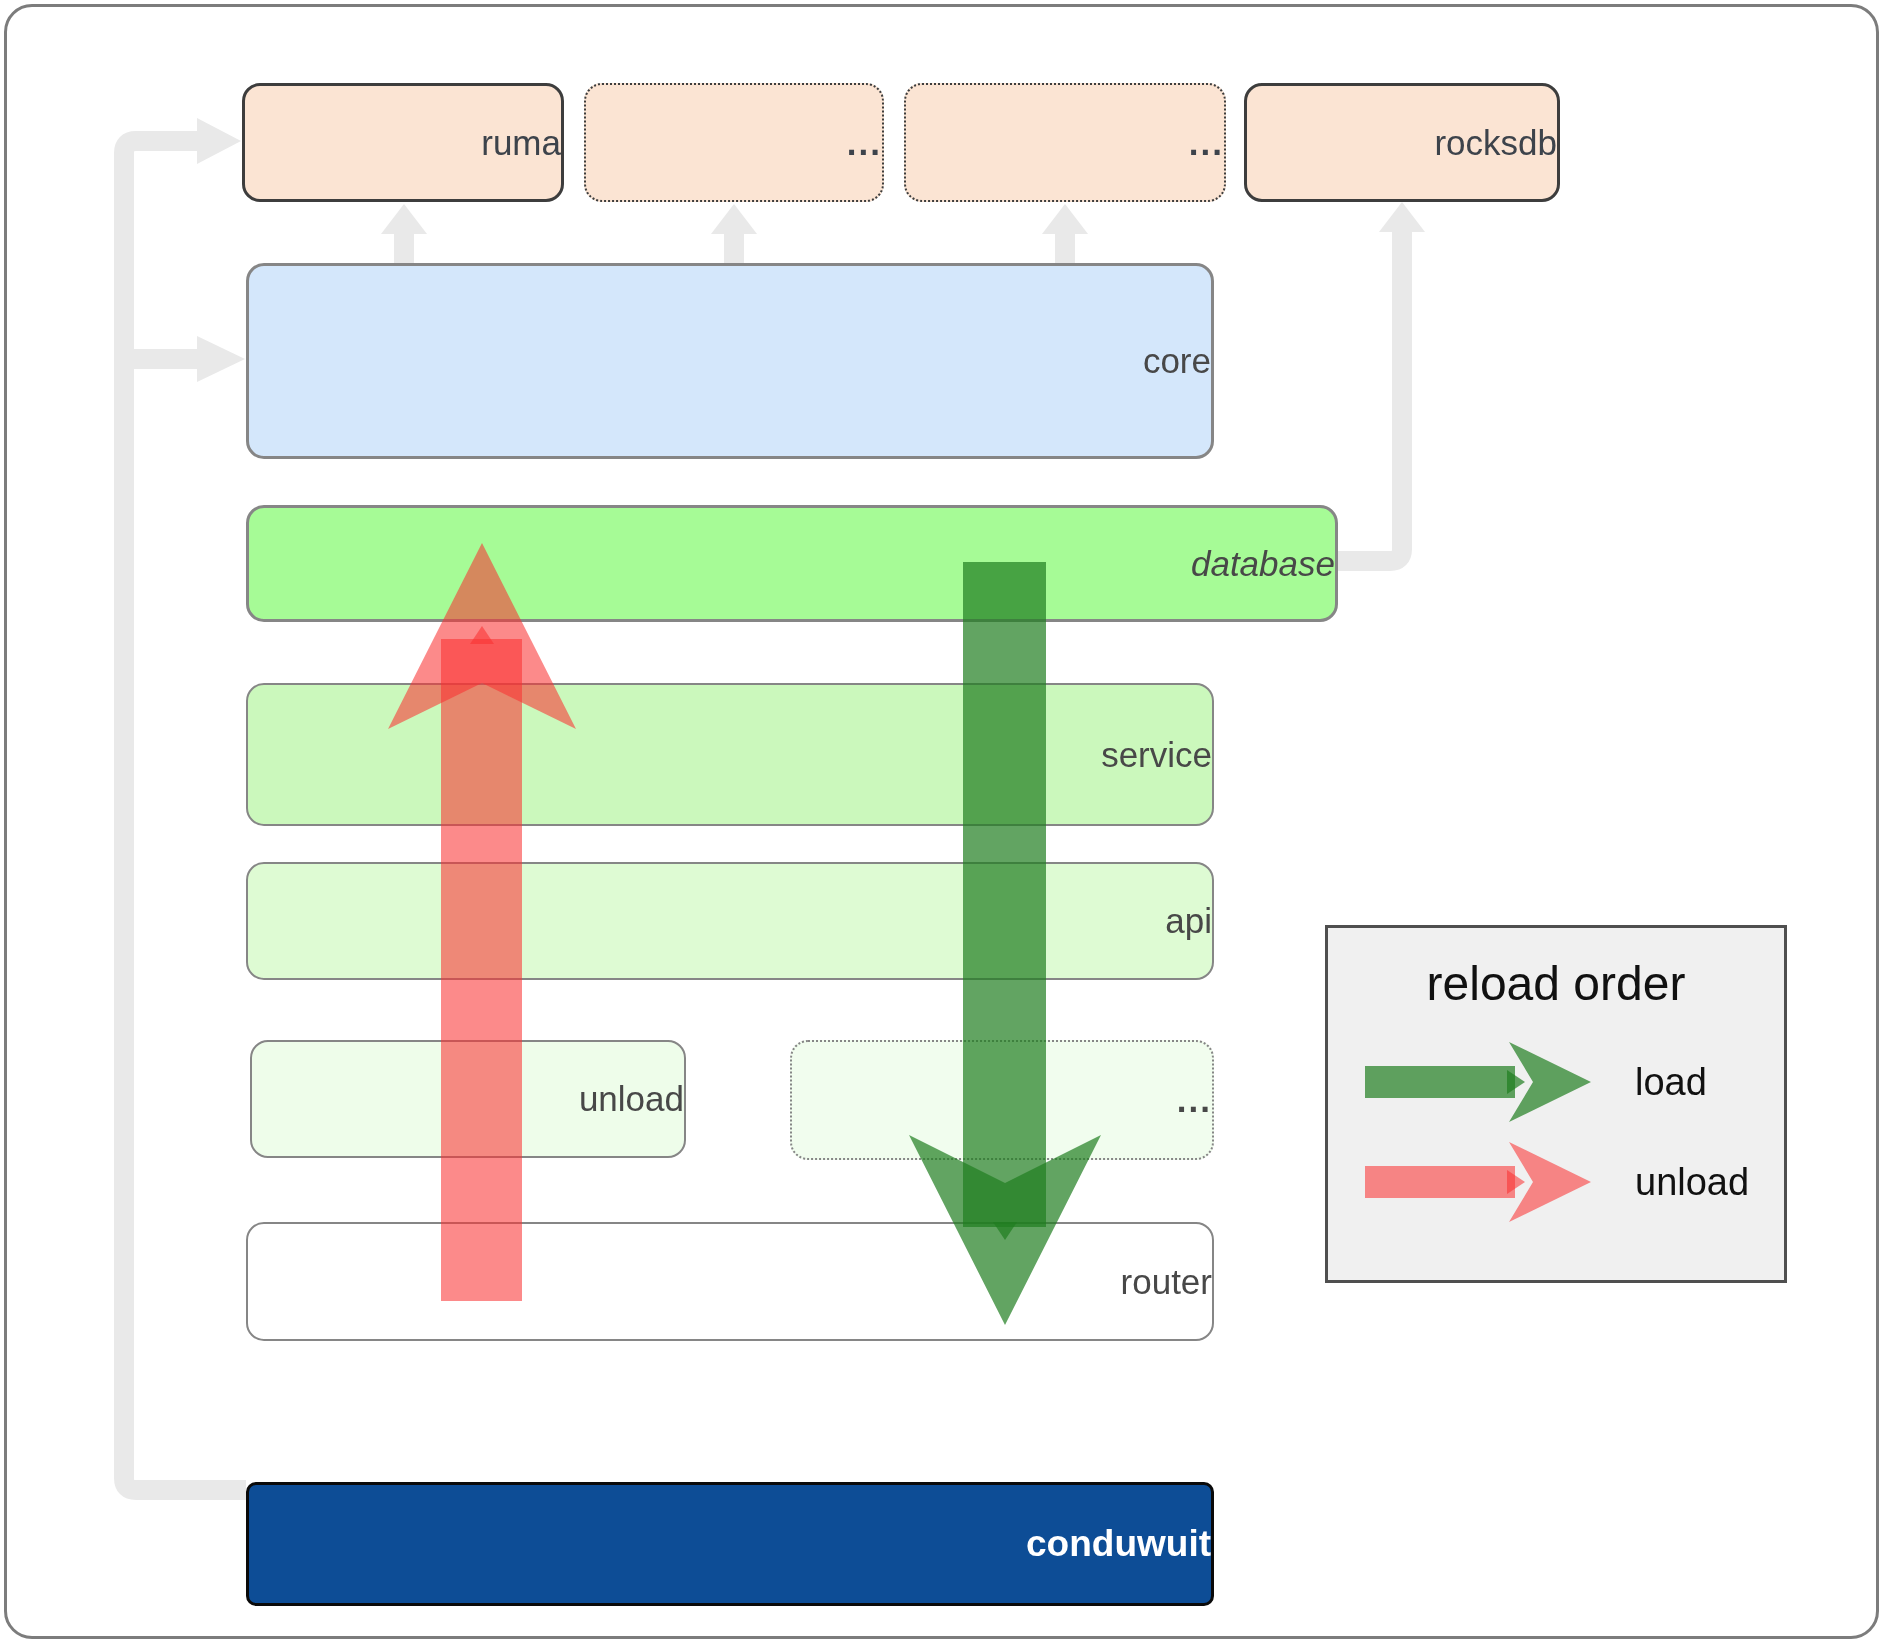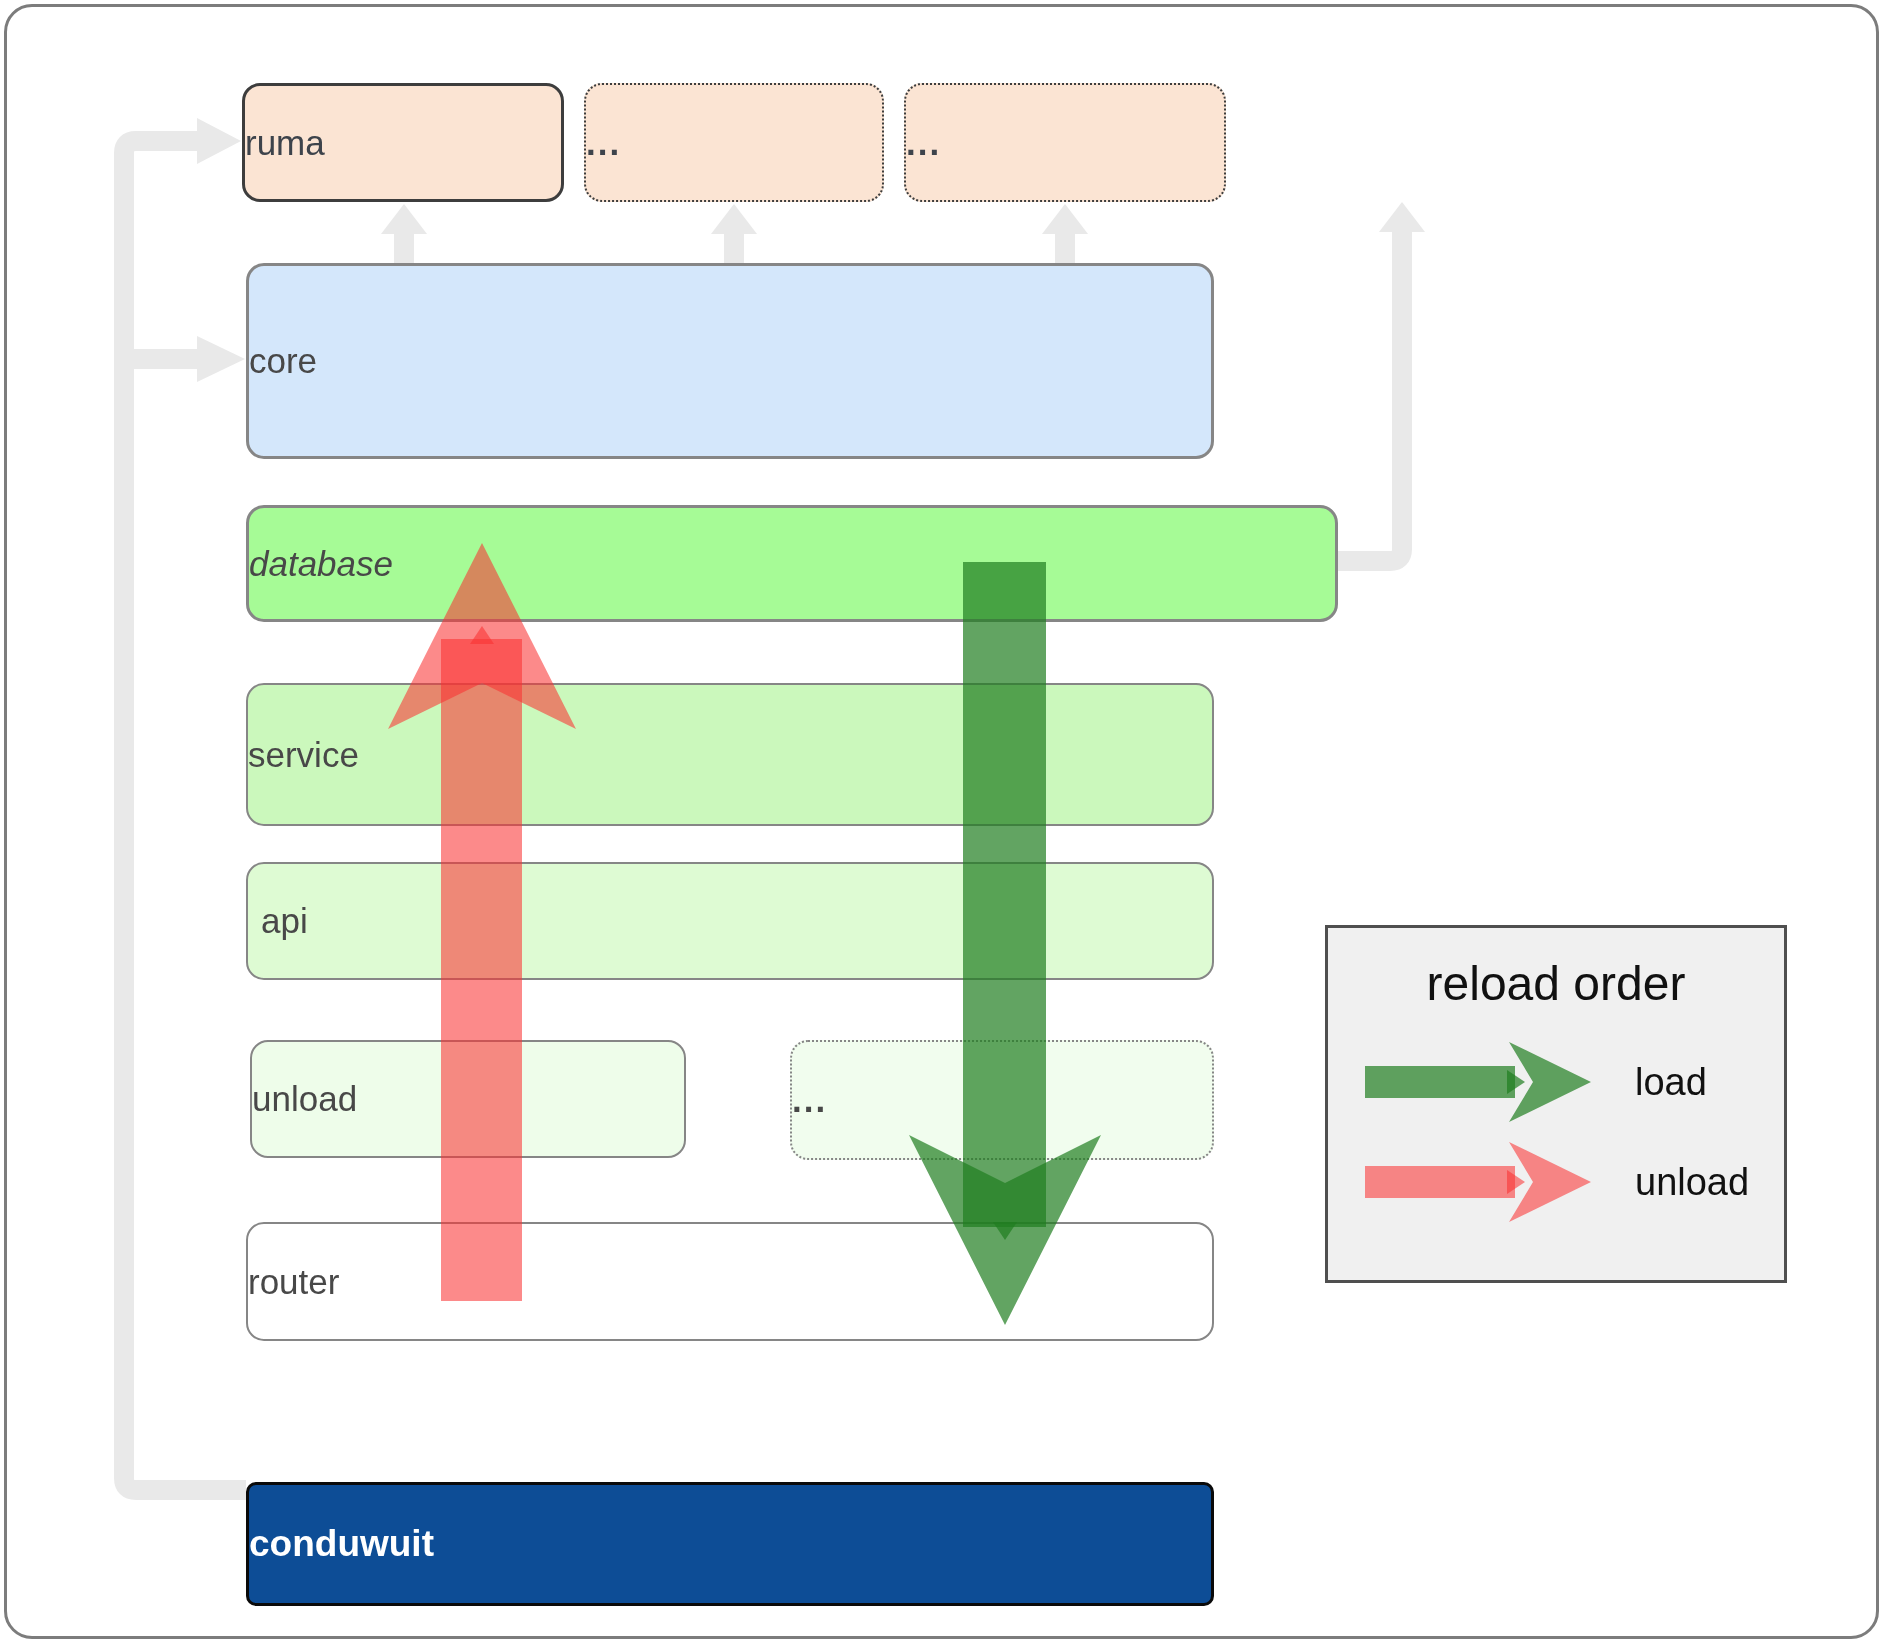--- a/index.html
+++ b/index.html
@@ -7,21 +7,21 @@
     position:relative; width:1883px; height:1643px;
     font-family:"Liberation Sans", sans-serif;
     background:#ffffff; overflow:hidden;
   }
   #frame {
     position:absolute; left:4px; top:4px; width:1869px; height:1629px;
     border:3px solid var(--frame_border); border-radius:28px;
   }
   svg.layer { position:absolute; left:0; top:0; width:1883px; height:1643px; pointer-events:none; }
   .box {
-    position:absolute; display:flex; align-items:center; justify-content:flex-start;
+    position:absolute; display:flex; align-items:center; justify-content:flex-end;
     box-sizing:border-box; border-radius:18px;
     font-size:35px; font-weight:500; color:var(--label_text);
   }
   .peach  { background:var(--peach_fill); border:3px solid var(--peach_border); color:var(--peach_text); }
   .peach.dotted { border:2px dotted var(--peach_border); }
   .dots-label { font-weight:700; letter-spacing:2px; }
   #box-core     { background:var(--blue_fill);     border:3px solid var(--gray_border); left:246px; top:263px;  width:968px; height:196px; }
   #box-database { background:var(--database_fill); border:3px solid var(--gray_border); left:246px; top:505px;  width:1092px; height:117px;font-style:italic; }
   #box-service  { background:var(--service_fill);  border:2px solid var(--gray_border); left:246px; top:683px;  width:968px; height:143px; }
   #box-api      { background:var(--api_fill);      border:2px solid var(--gray_border); left:246px; top:862px;  width:968px; height:118px;padding-left:13px; }
@@ -86,20 +86,23 @@
 
   <div class="box peach" id="box-ruma">
     <span>ruma</span>
   </div>
   <div class="box peach dotted" id="box-dots-a">
     <span class="dots-label">...</span>
   </div>
   <div class="box peach dotted" id="box-dots-b">
     <span class="dots-label">...</span>
   </div>
+  <div class="box peach" id="box-rocksdb">
+    <span>rocksdb</span>
+  </div>
 
   <div class="box" id="box-core">
     <span>core</span>
   </div>
   <div class="box" id="box-database">
     <span>database</span>
   </div>
   <div class="box" id="box-service">
     <span>service</span>
   </div>

